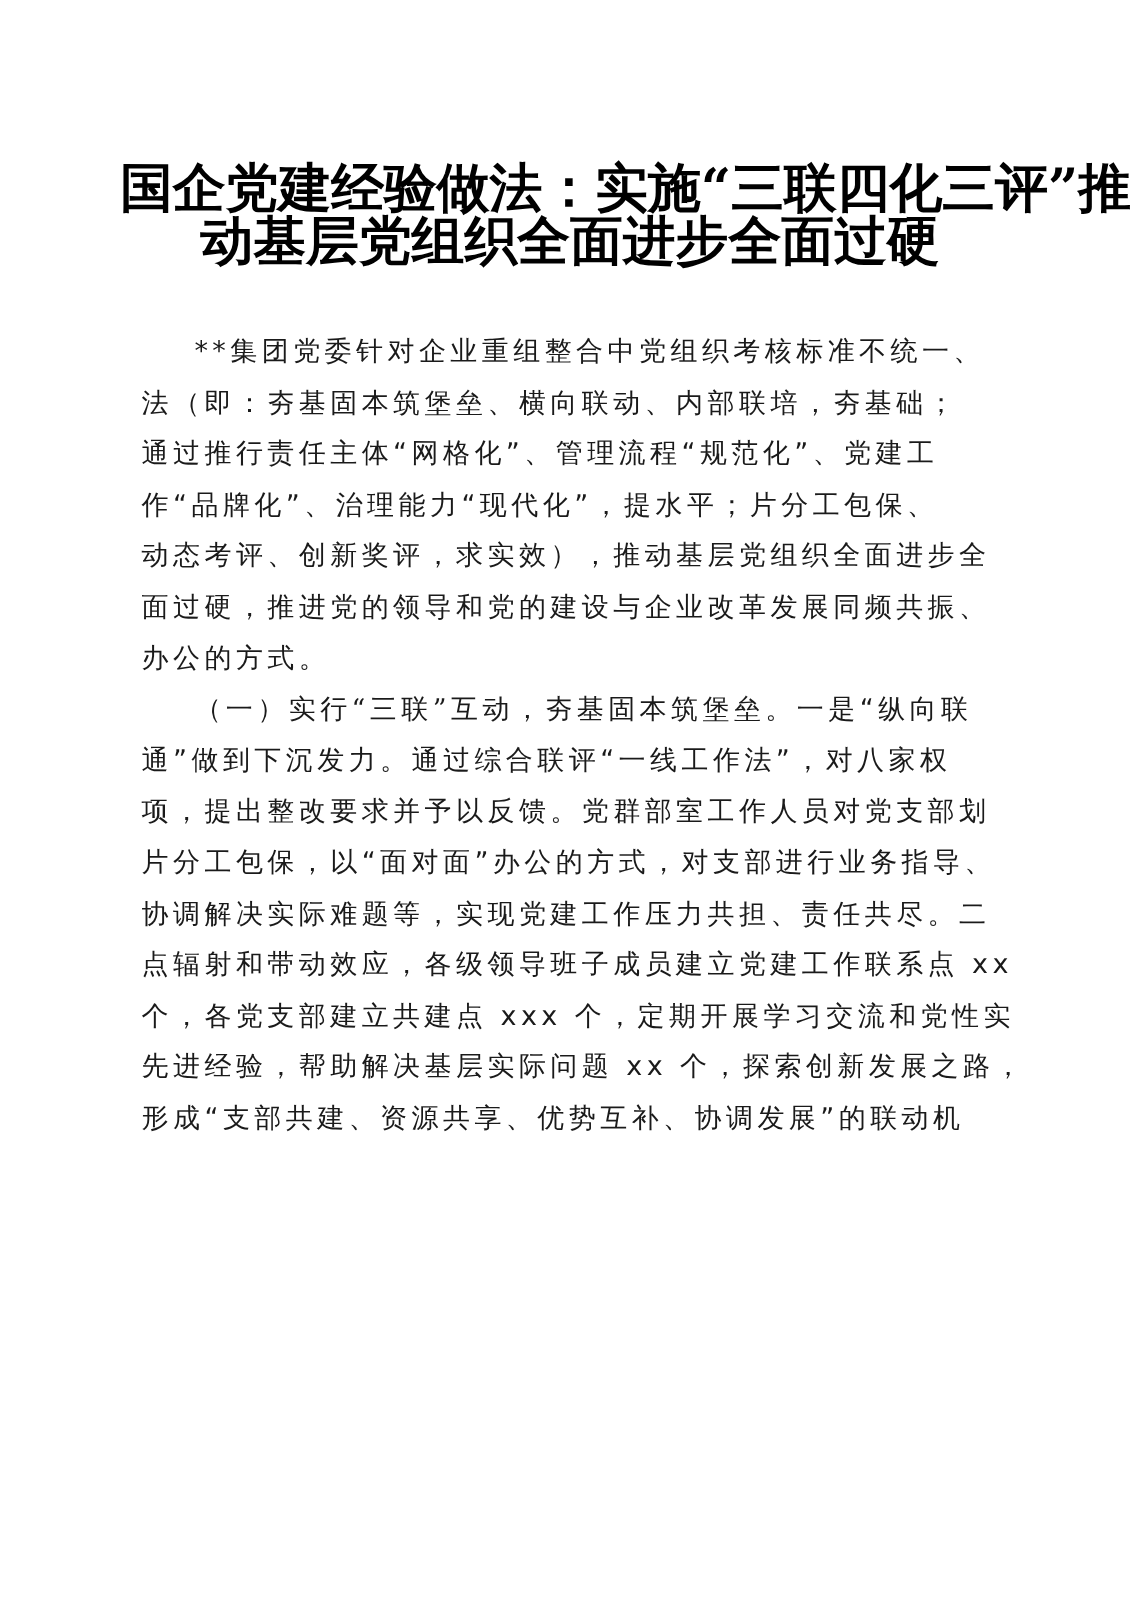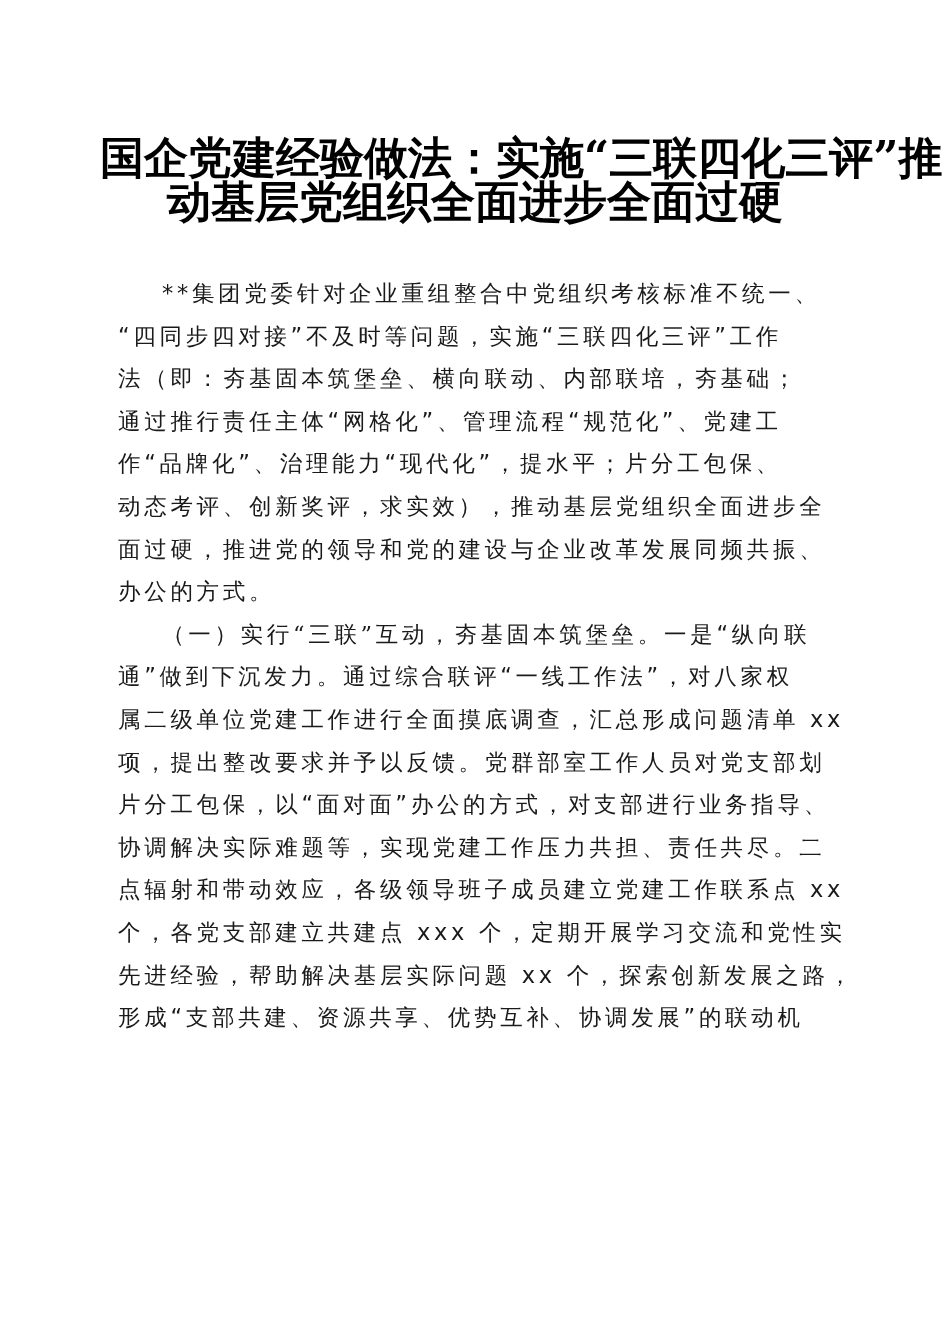--- a/index.html
+++ b/index.html
@@ -74,33 +74,31 @@
 
   <div class="title">
     <span class="tline">国企党建经验做法：实施“三联四化三评”推</span>
     <span class="tline">动基层党组织全面进步全面过硬</span>
   </div>
 
   <div class="body-text">
 
     <div>
       <span class="line indent">**集团党委针对企业重组整合中党组织考核标准不统一、</span>
-      <span class="line">“四同步四对接”不及时等问题，实施“三联四化三评”工作</span>
       <span class="line">法（即：夯基固本筑堡垒、横向联动、内部联培，夯基础；</span>
       <span class="line">通过推行责任主体“网格化”、管理流程“规范化”、党建工</span>
       <span class="line">作“品牌化”、治理能力“现代化”，提水平；片分工包保、</span>
       <span class="line">动态考评、创新奖评，求实效），推动基层党组织全面进步全</span>
       <span class="line">面过硬，推进党的领导和党的建设与企业改革发展同频共振、</span>
       <span class="line">办公的方式。</span>
     </div>
 
     <div>
       <span class="line indent bold-start"><span class="lead">（一）实行“三联”互动，夯基固本筑堡垒。</span><span>一是“纵向联</span></span>
       <span class="line">通”做到下沉发力。通过综合联评“一线工作法”，对八家权</span>
-      <span class="line">属二级单位党建工作进行全面摸底调查，汇总形成问题清单 xx</span>
       <span class="line">项，提出整改要求并予以反馈。党群部室工作人员对党支部划</span>
       <span class="line">片分工包保，以“面对面”办公的方式，对支部进行业务指导、</span>
       <span class="line">协调解决实际难题等，实现党建工作压力共担、责任共尽。二</span>
       <span class="line">点辐射和带动效应，各级领导班子成员建立党建工作联系点 xx</span>
       <span class="line">个，各党支部建立共建点 xxx 个，定期开展学习交流和党性实</span>
       <span class="line">先进经验，帮助解决基层实际问题 xx 个，探索创新发展之路，</span>
       <span class="line">形成“支部共建、资源共享、优势互补、协调发展”的联动机</span>
     </div>
 
   </div>

